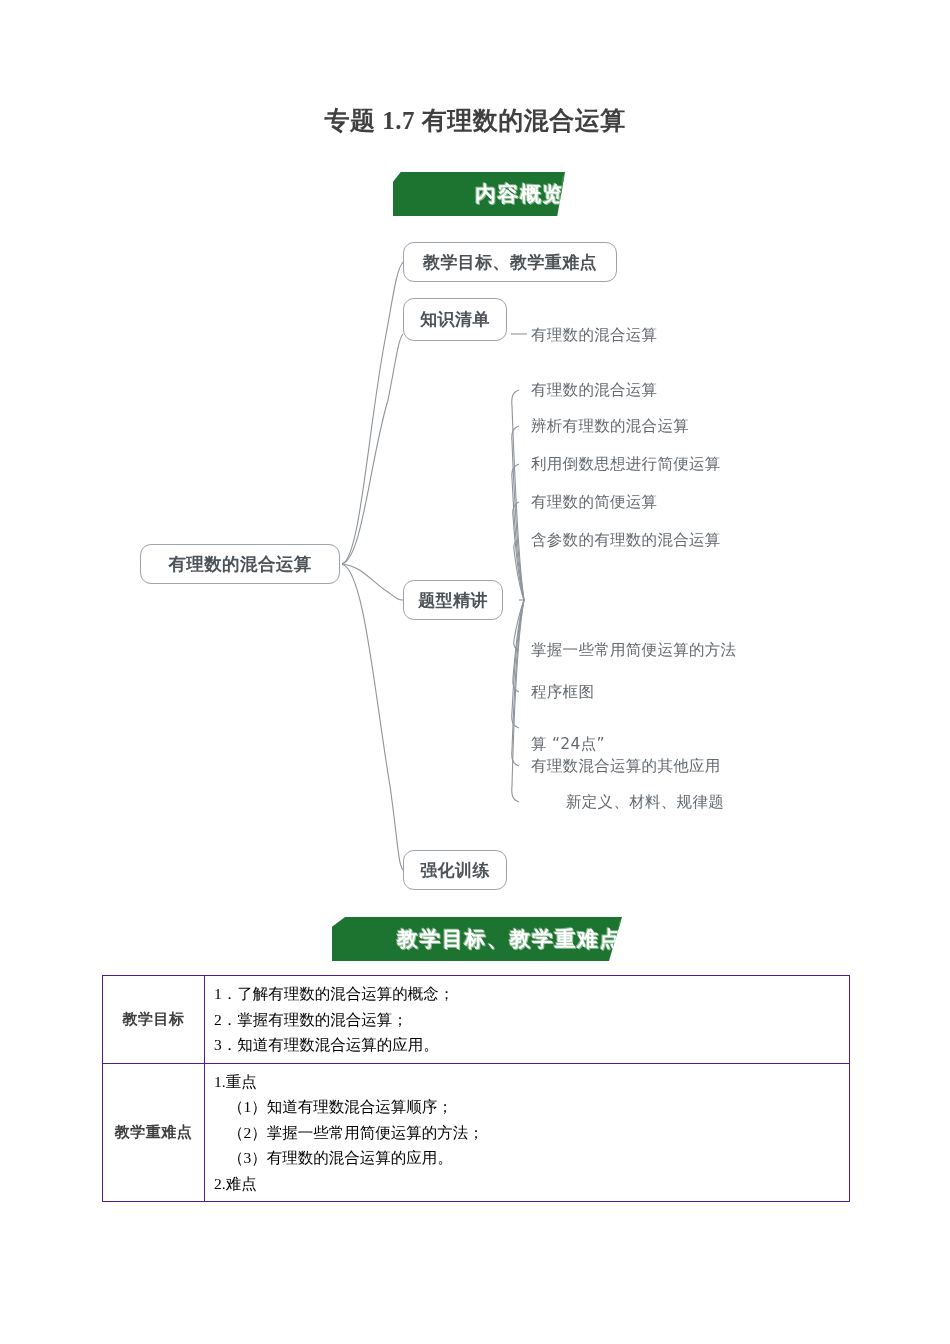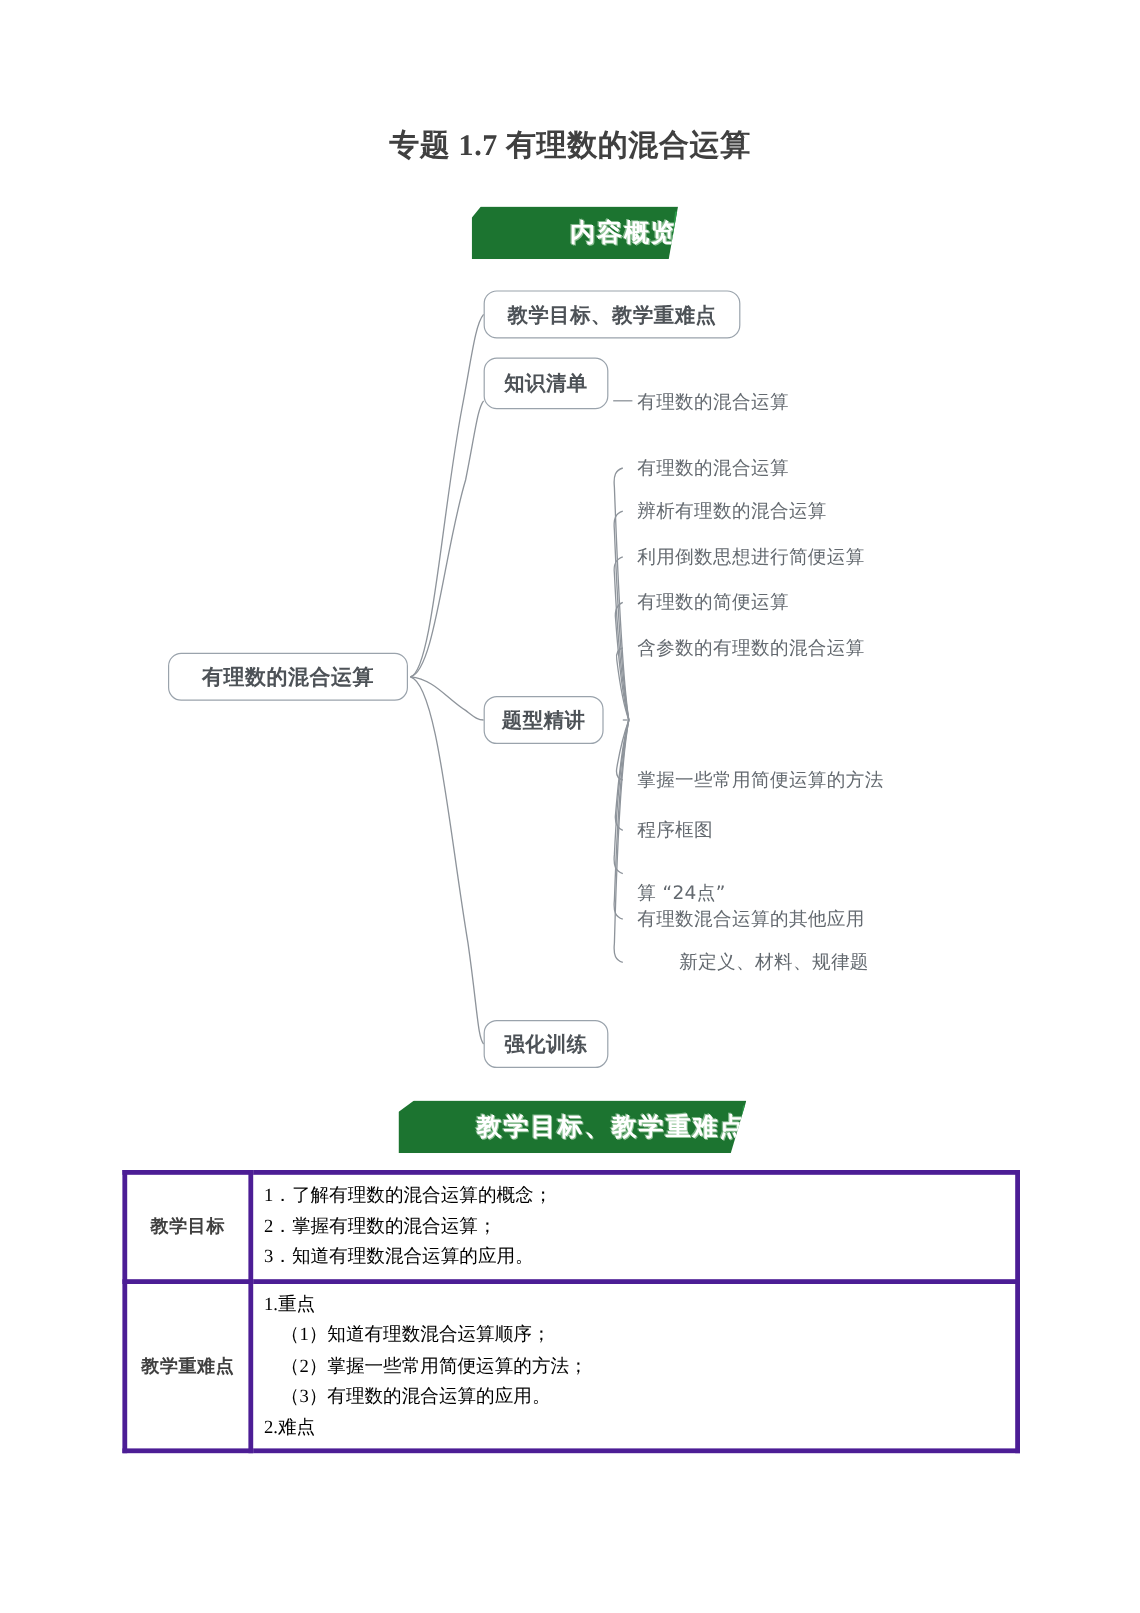--- a/index.html
+++ b/index.html
@@ -158,21 +158,21 @@
   #info-table {
     position: absolute;
     left: 102px;
     top: 975px;
     width: 748px;
     border-collapse: collapse;
     table-layout: fixed;
     font-family: "Liberation Serif", "DejaVu Serif", serif;
   }
   #info-table td {
-    border: 4px solid #4c1d95;
+    border: 1px solid #4c1d95;
     padding: 0;
     vertical-align: middle;
   }
   #info-table td.rowhead {
     width: 101px;
     text-align: center;
     font-weight: bold;
     font-size: 15px;
     color: #404040;
     letter-spacing: 0.5px;

